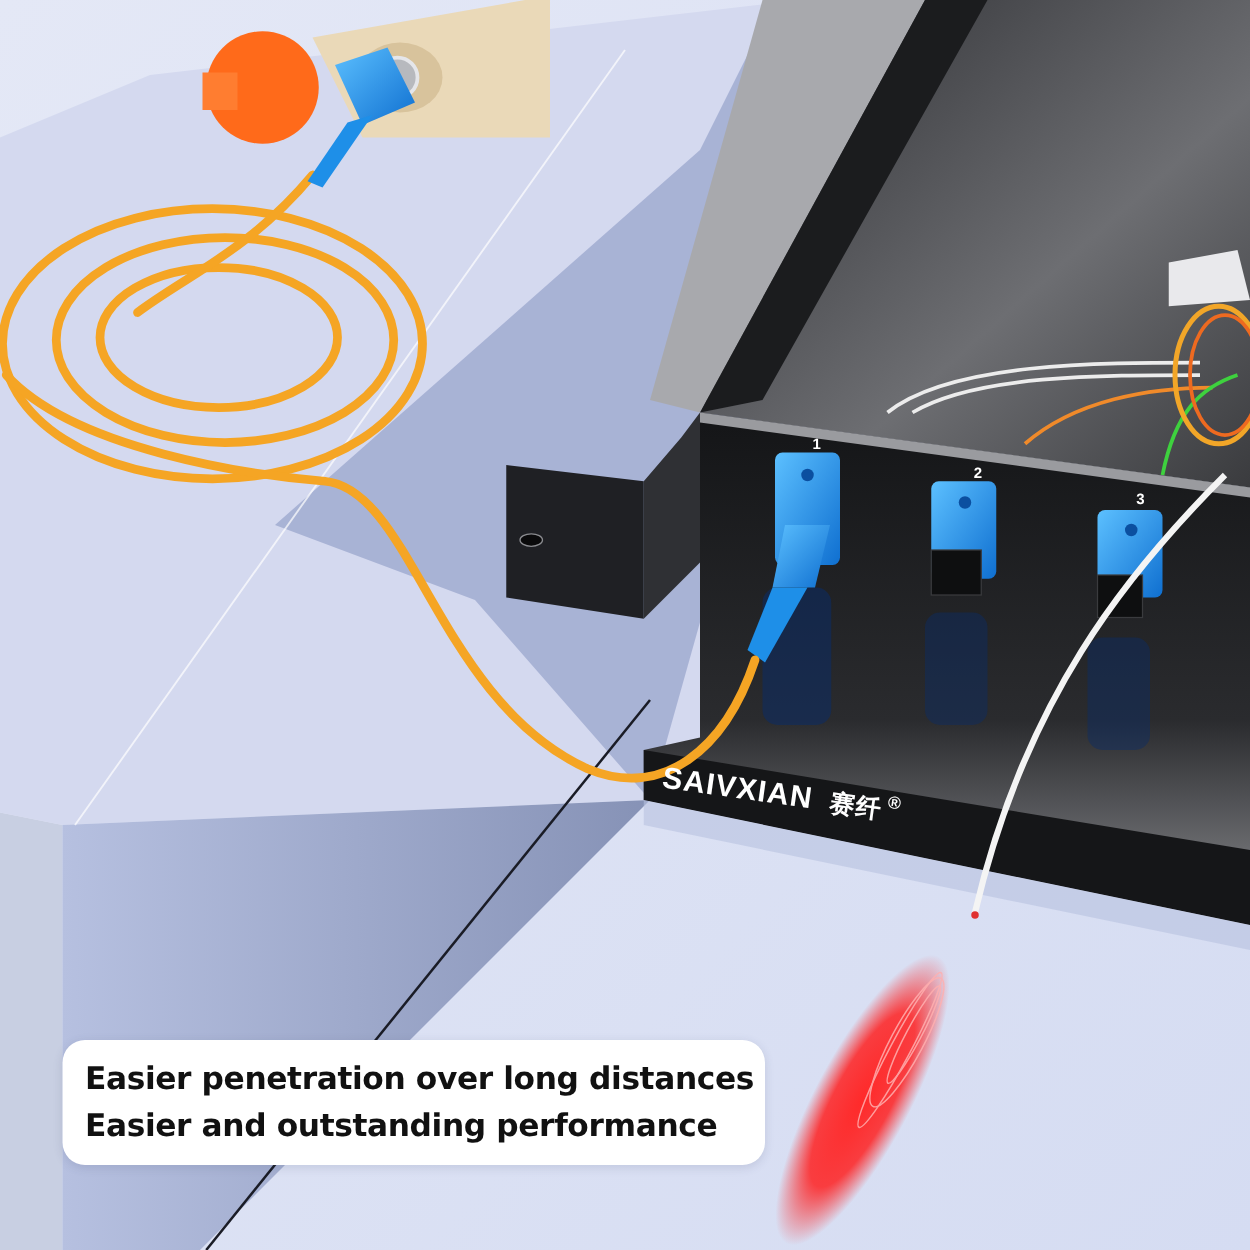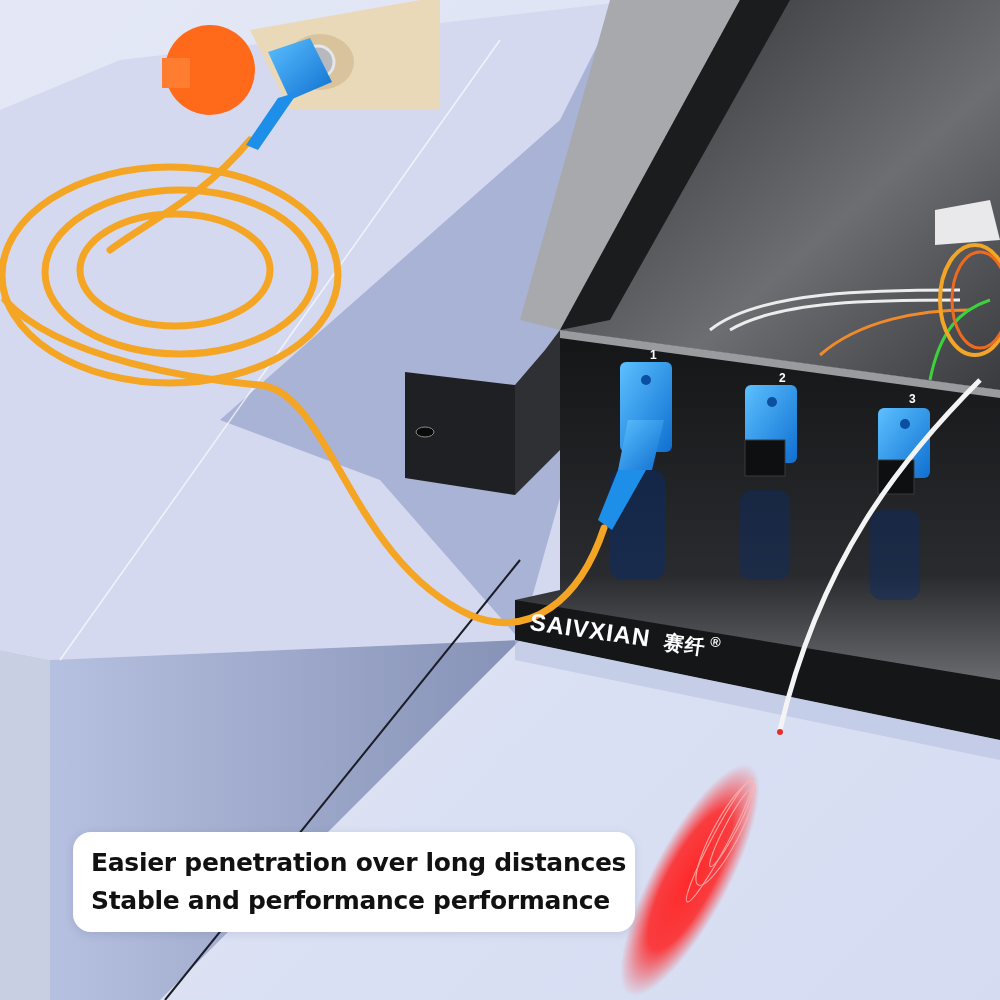--- a/index.html
+++ b/index.html
@@ -9,21 +9,21 @@
   .scene svg { position: absolute; inset: 0; width: 1000px; height: 1000px; }
   .port-label { position: absolute; color: #ffffff; font-weight: bold; font-size: 12px;
                 font-family: "Liberation Sans", sans-serif; }
   .brand { position: absolute; left: 532px; top: 608px; color: #ffffff;
            font-family: "Liberation Sans", sans-serif; font-weight: 900; font-size: 24px;
            letter-spacing: 1px; transform: rotate(8deg); transform-origin: left top;
            white-space: nowrap; }
   .brand .cn { font-size: 20px; margin-left: 14px; font-family: "DejaVu Sans", sans-serif; }
   .brand .reg { font-size: 14px; vertical-align: super; margin-left: 4px; }
   .caption { position: absolute; left: 50px; top: 832px; width: 562px; height: 100px;
-             background: #ffffff; border-radius: 18px; box-shadow: 0 2px 8px rgba(60,70,110,0.15); margin-left: 23px; }
+             background: #ffffff; border-radius: 18px; box-shadow: 0 2px 8px rgba(60,70,110,0.15); }
   .caption .line { position: absolute; left: 18px; font-family: "DejaVu Sans", sans-serif;
                    font-weight: bold; font-size: 25px; color: #111111; white-space: nowrap; letter-spacing: -0.3px; }
   .caption .l1 { top: 16px; }
   .caption .l2 { top: 54px; }
 </style>
 </head>
 <body>
 
 <div class="scene">
   <svg viewBox="0 0 1000 1000">
@@ -141,14 +141,14 @@
   <span class="port-label" style="left:779px; top:371px;">2</span>
   <span class="port-label" style="left:909px; top:392px;">3</span>
 
   <div class="brand">
     <span>SAIVXIAN</span><span class="cn">赛纤</span><span class="reg">®</span>
   </div>
 </div>
 
 <div class="caption">
   <div class="line l1">Easier penetration over long distances</div>
-  <div class="line l2">Stable and performance performance</div>
+  <div class="line l2">Easier and outstanding performance</div>
 </div>
 
 </body></html>

